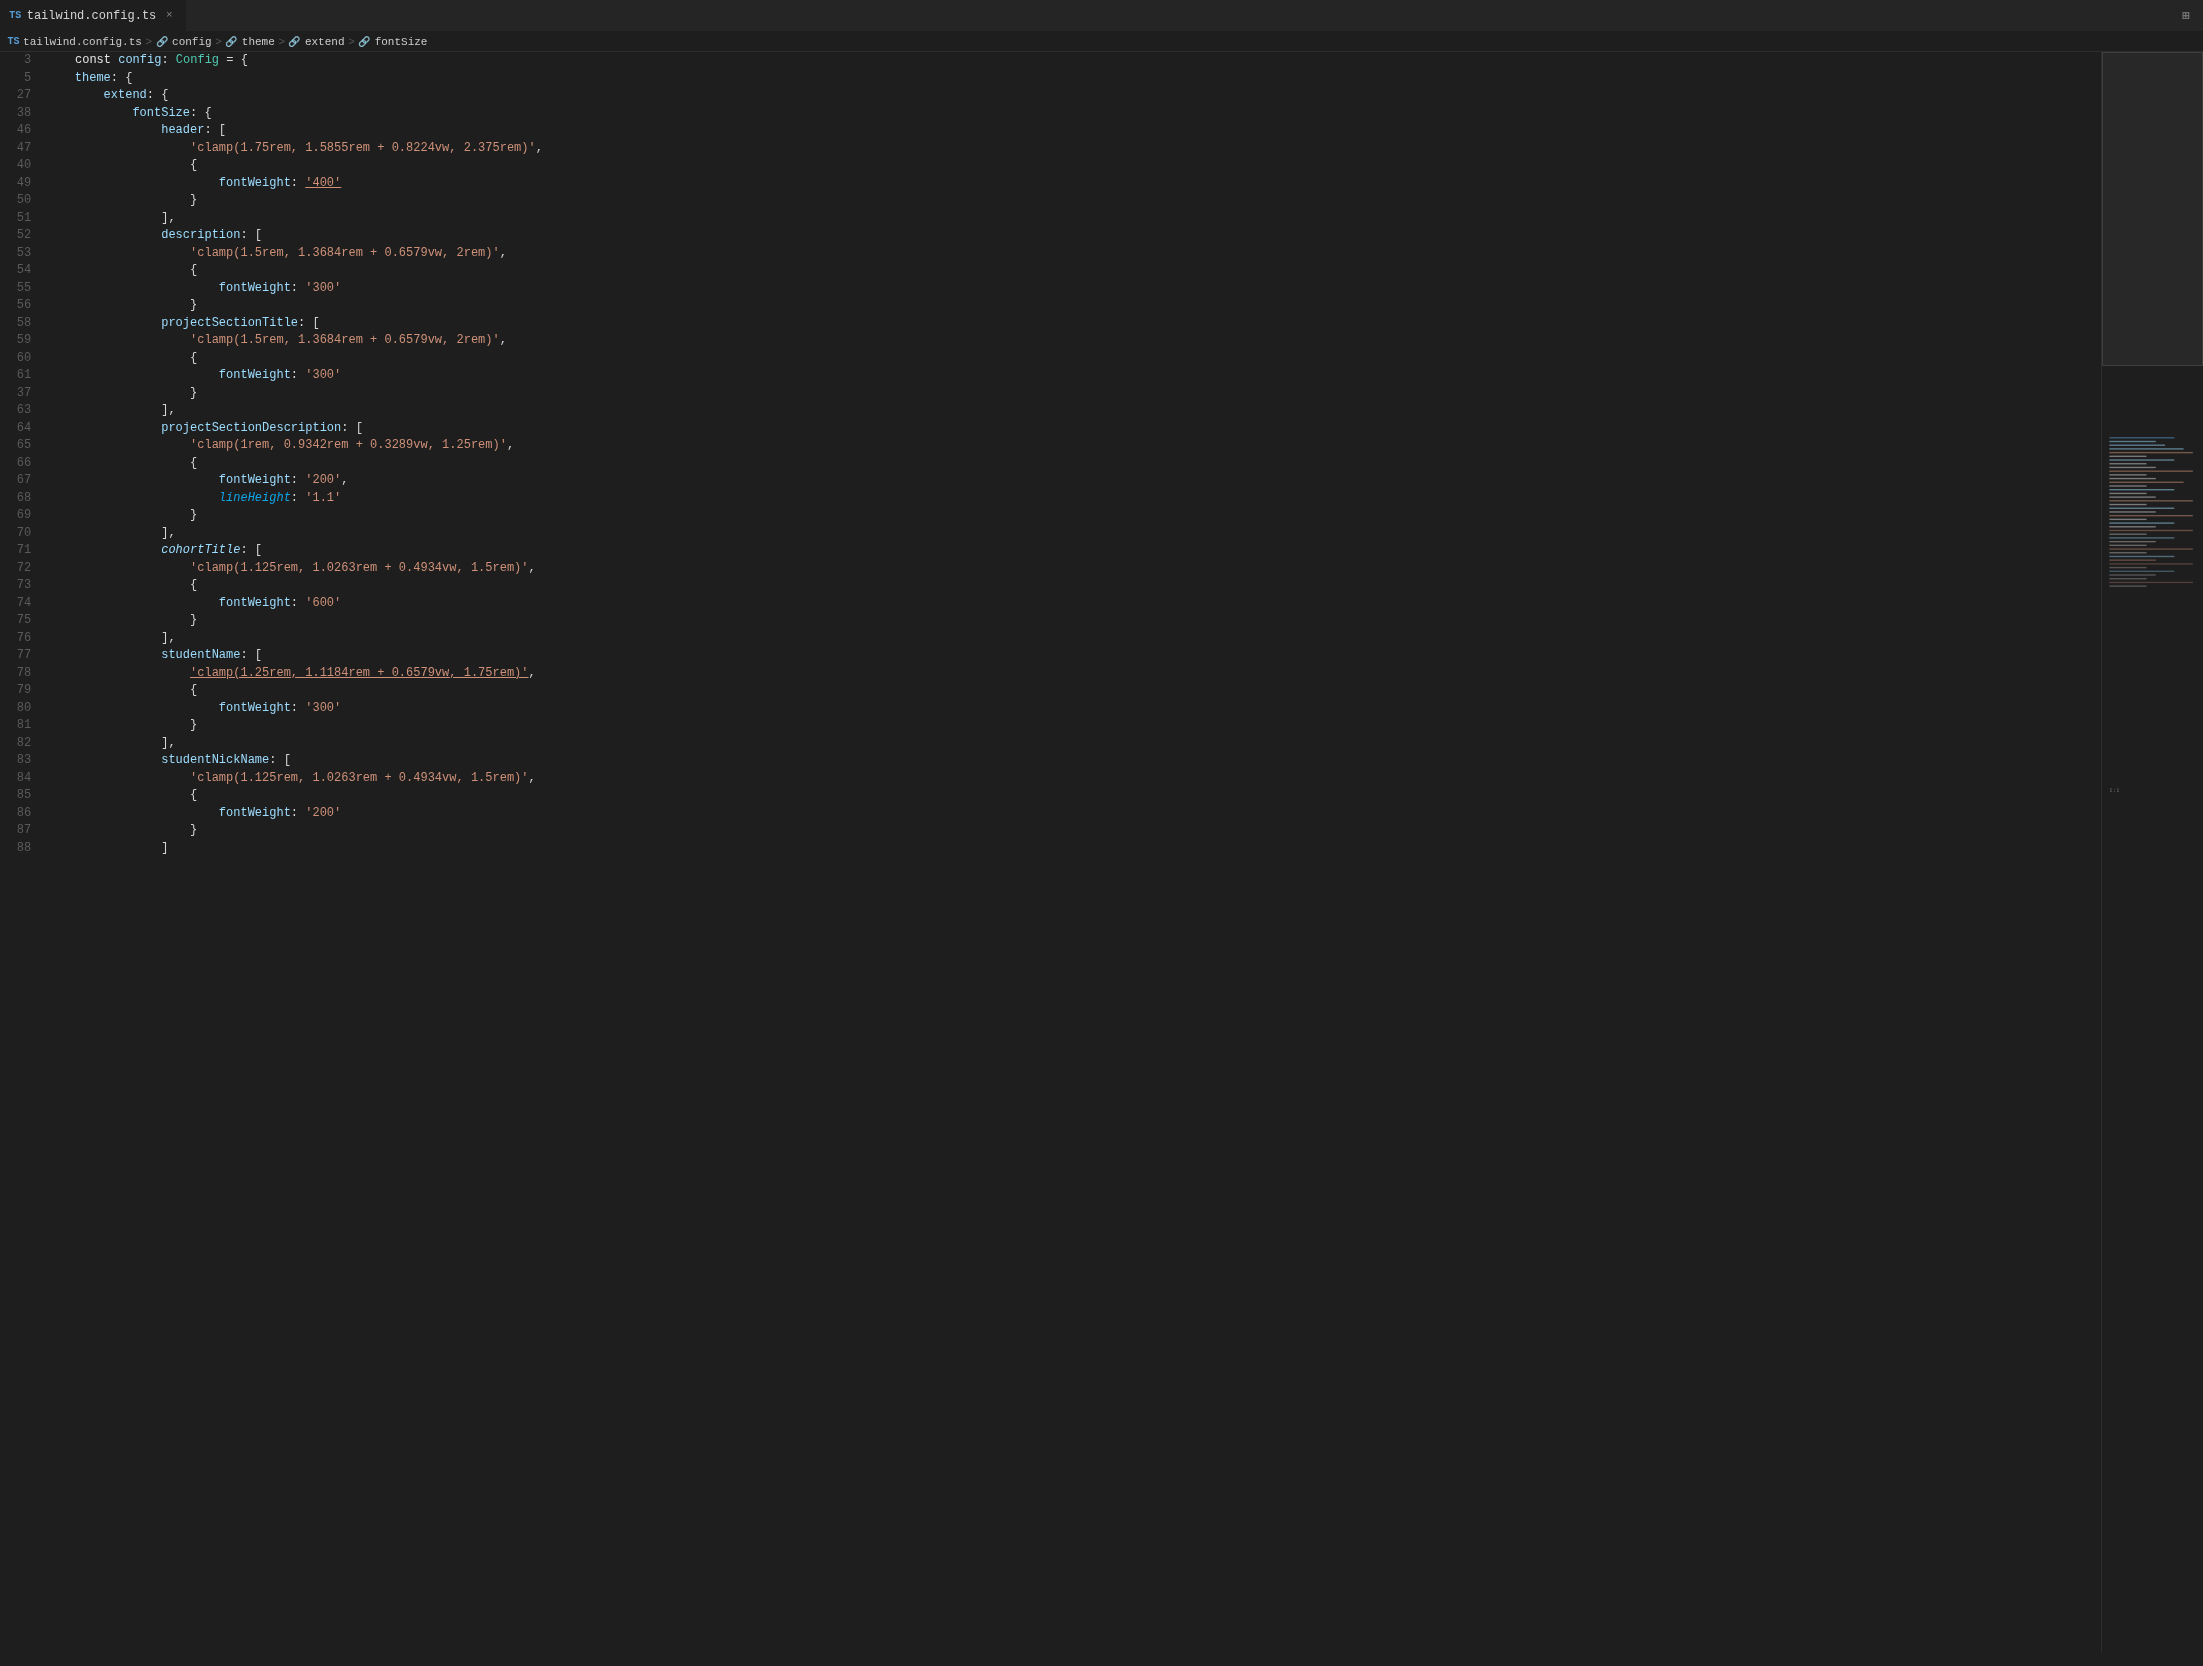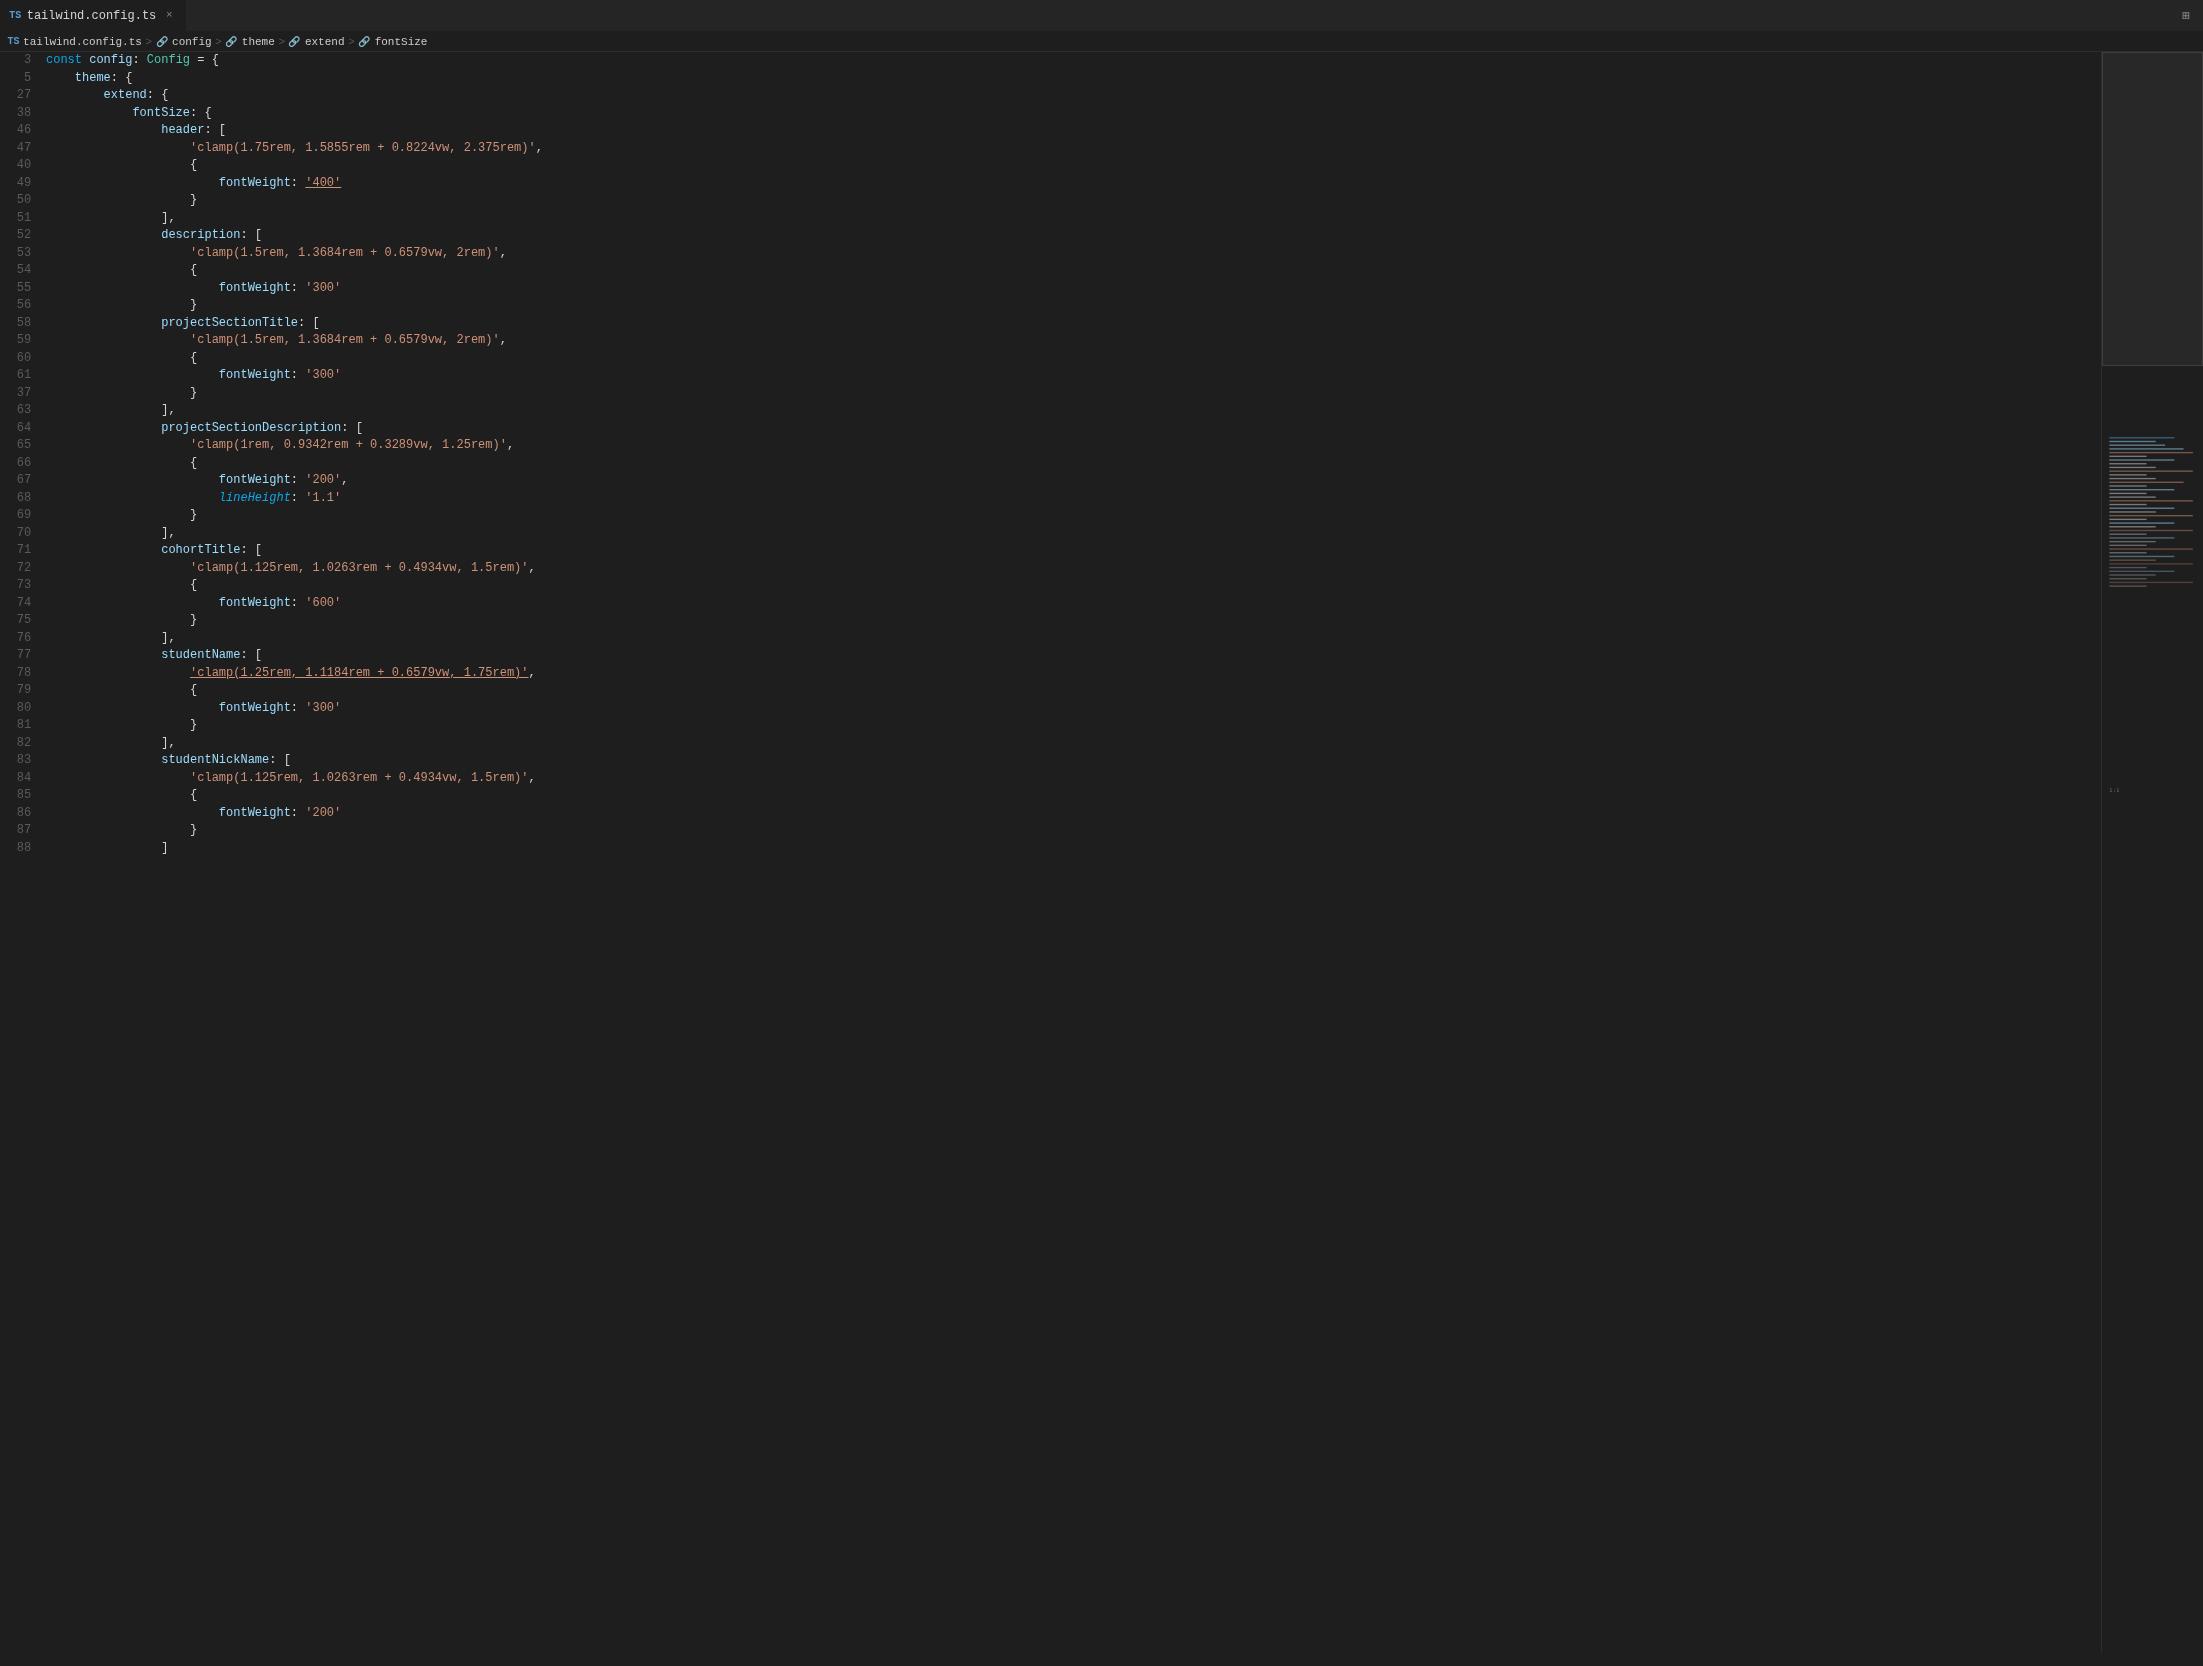--- a/index.html
+++ b/index.html
@@ -181,21 +181,21 @@
   <span class="breadcrumb-item">
     <span>fontSize</span>
   </span>
 </div>
 
 <div class="editor-container">
   <div class="editor-main">
     <div class="code-area" id="code-area">
         <div class="code-line">
           <div class="line-num">3</div>
-          <div class="line-content"><span style="color: #0ea5e9;">const </span><span style="color: rgb(156, 220, 254);">config</span><span style="color: rgb(212, 212, 212);">: </span><span style="color: rgb(78, 201, 176);">Config</span><span style="color: rgb(212, 212, 212);"> = {</span></div>
+          <div class="line-content"><span style="color: #e5e5e5; margin-left: 29px;">const </span><span style="color: rgb(156, 220, 254);">config</span><span style="color: rgb(212, 212, 212);">: </span><span style="color: rgb(78, 201, 176);">Config</span><span style="color: rgb(212, 212, 212);"> = {</span></div>
         </div>
         <div class="code-line">
           <div class="line-num">5</div>
           <div class="line-content"><span style="color: rgb(156, 220, 254);">    theme</span><span style="color: rgb(212, 212, 212);">: {</span></div>
         </div>
         <div class="code-line">
           <div class="line-num">27</div>
           <div class="line-content"><span style="color: rgb(156, 220, 254);">        extend</span><span style="color: rgb(212, 212, 212);">: {</span></div>
         </div>
         <div class="code-line">
@@ -293,21 +293,21 @@
         <div class="code-line">
           <div class="line-num">69</div>
           <div class="line-content"><span style="color: rgb(212, 212, 212);">                    </span><span style="color: rgb(212, 212, 212);">}</span></div>
         </div>
         <div class="code-line">
           <div class="line-num">70</div>
           <div class="line-content"><span style="color: rgb(212, 212, 212);">                </span><span style="color: rgb(212, 212, 212);">],</span></div>
         </div>
         <div class="code-line">
           <div class="line-num">71</div>
-          <div class="line-content"><span style="color: rgb(156, 220, 254);">                cohortTitle</span><span style="color: rgb(212, 212, 212);">: [</span></div>
+          <div class="line-content"><span style="color: rgb(156, 220, 254); font-style: italic;">                cohortTitle</span><span style="color: rgb(212, 212, 212);">: [</span></div>
         </div>
         <div class="code-line">
           <div class="line-num">72</div>
           <div class="line-content"><span style="color: rgb(212, 212, 212);">                    </span><span style="color: rgb(206, 145, 120);">'clamp(1.125rem, 1.0263rem + 0.4934vw, 1.5rem)'</span><span style="color: rgb(212, 212, 212);">,</span></div>
         </div>
         <div class="code-line">
           <div class="line-num">73</div>
           <div class="line-content"><span style="color: rgb(212, 212, 212);">                    </span><span style="color: rgb(212, 212, 212);">{</span></div>
         </div>
         <div class="code-line">

